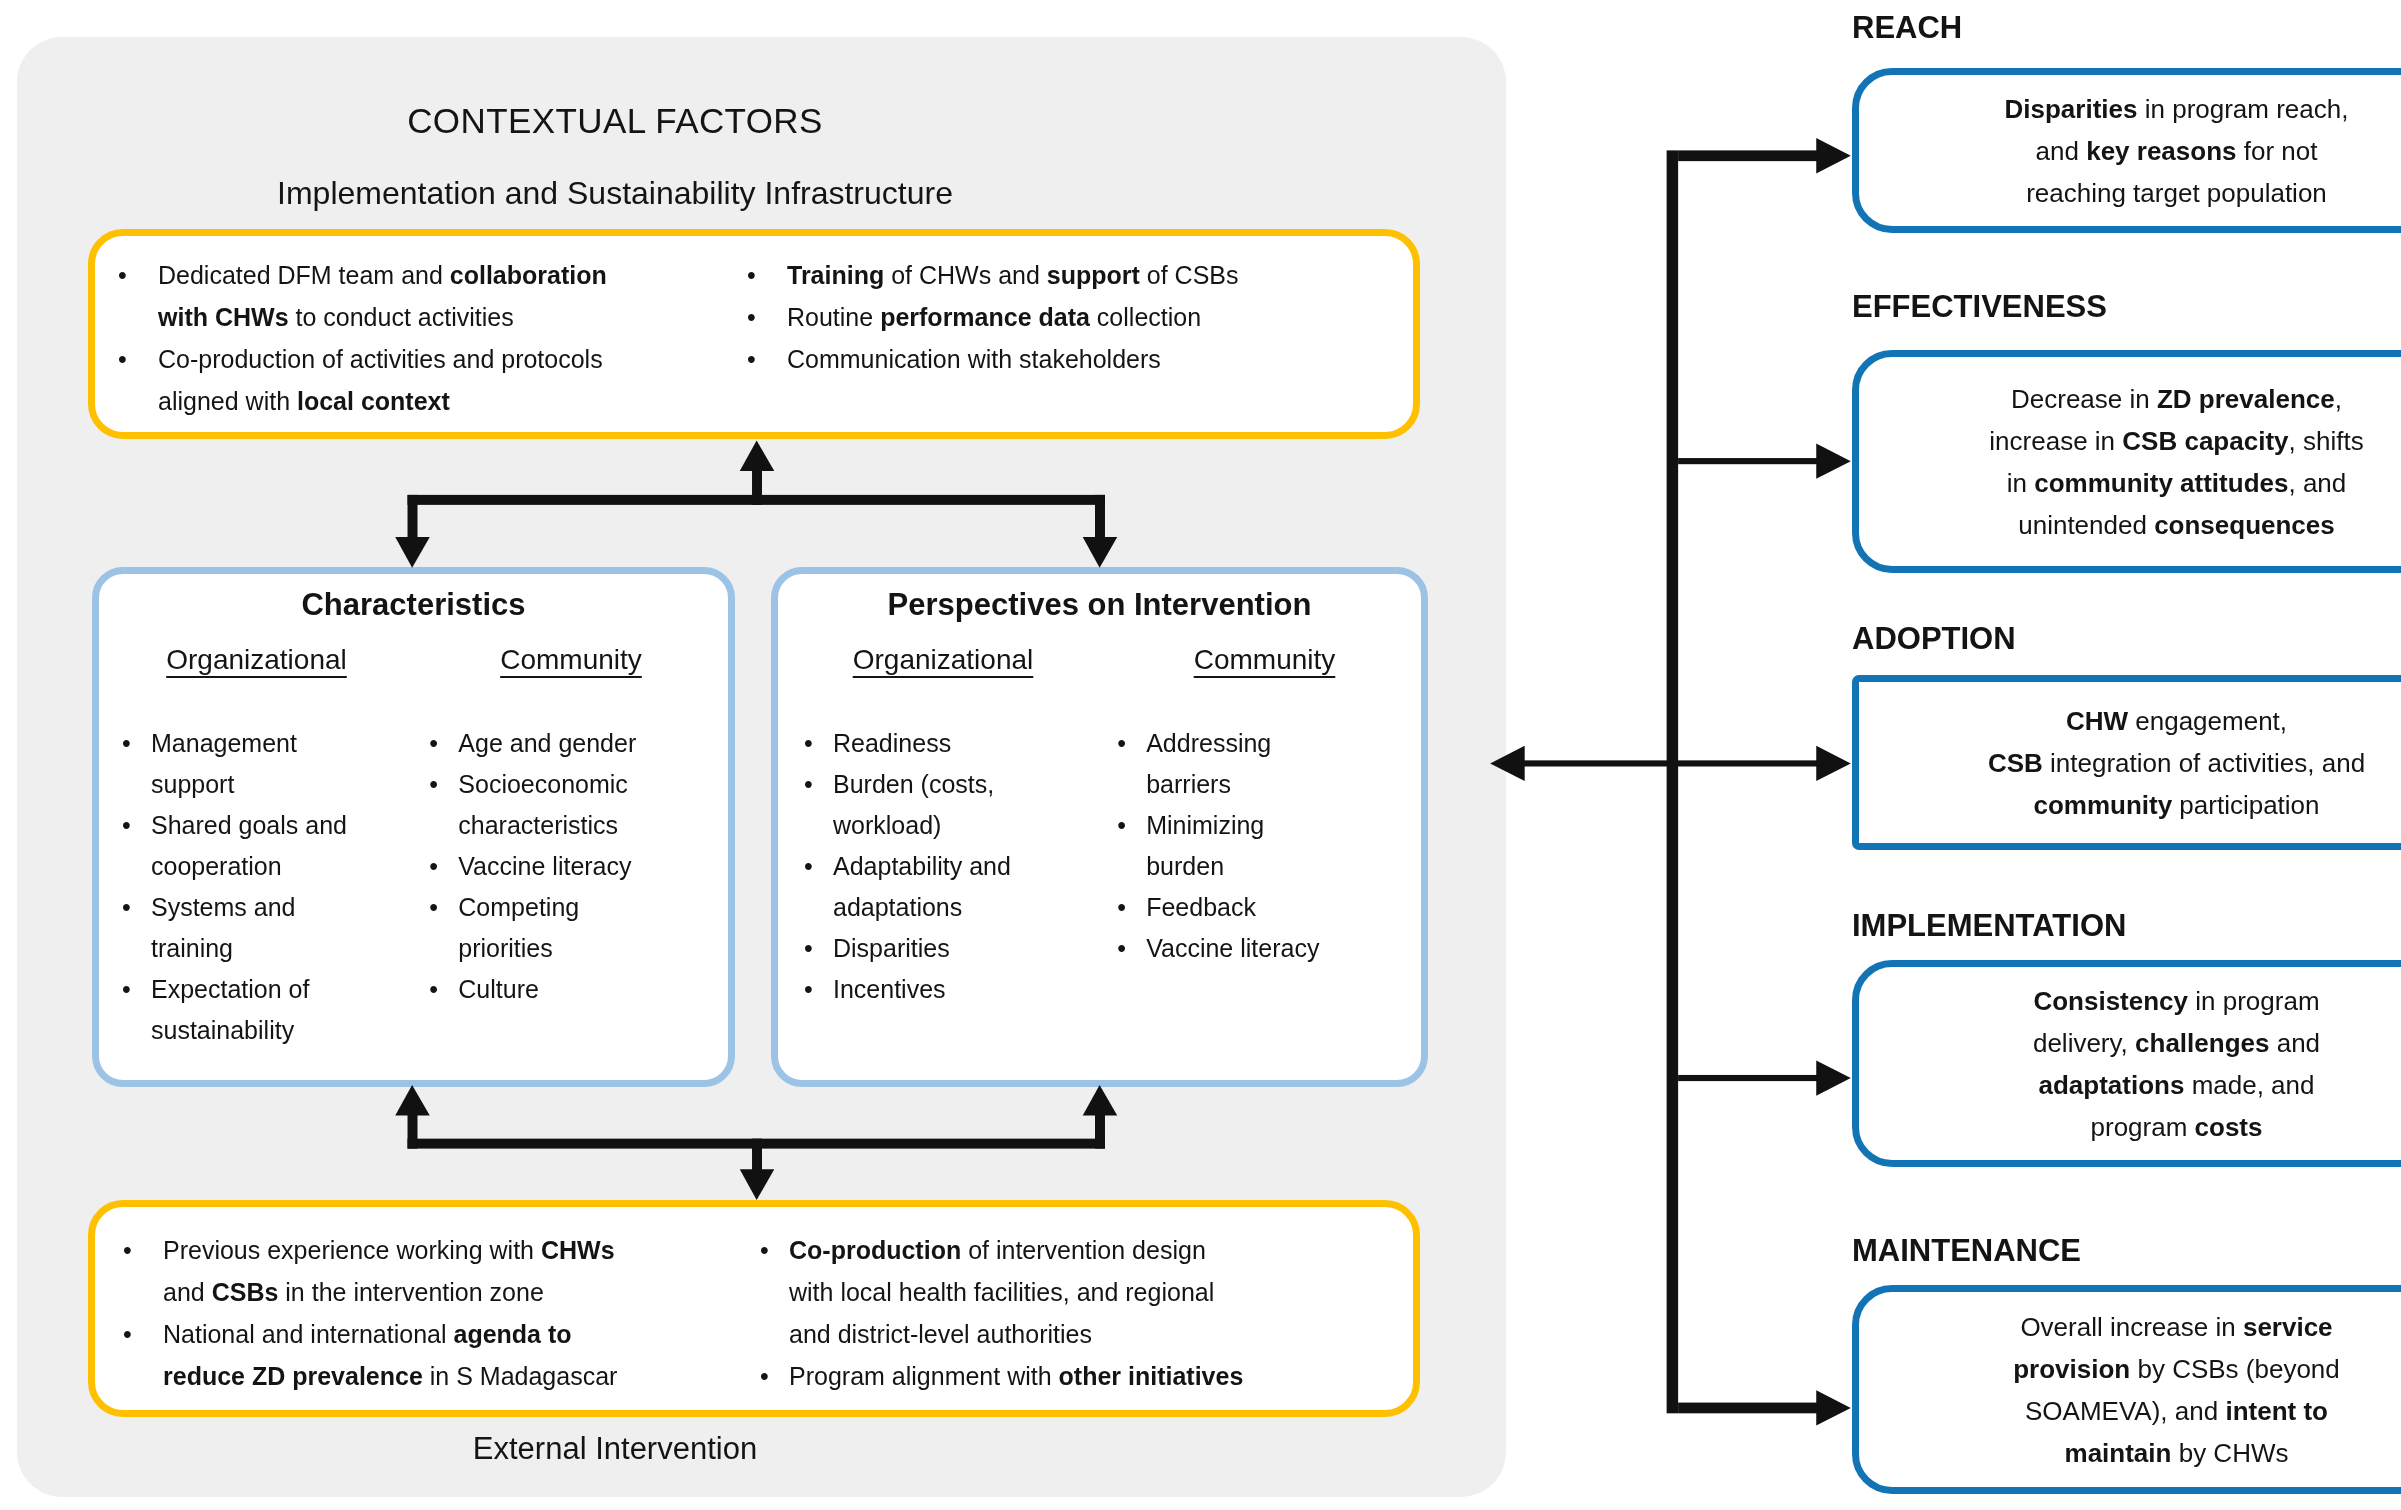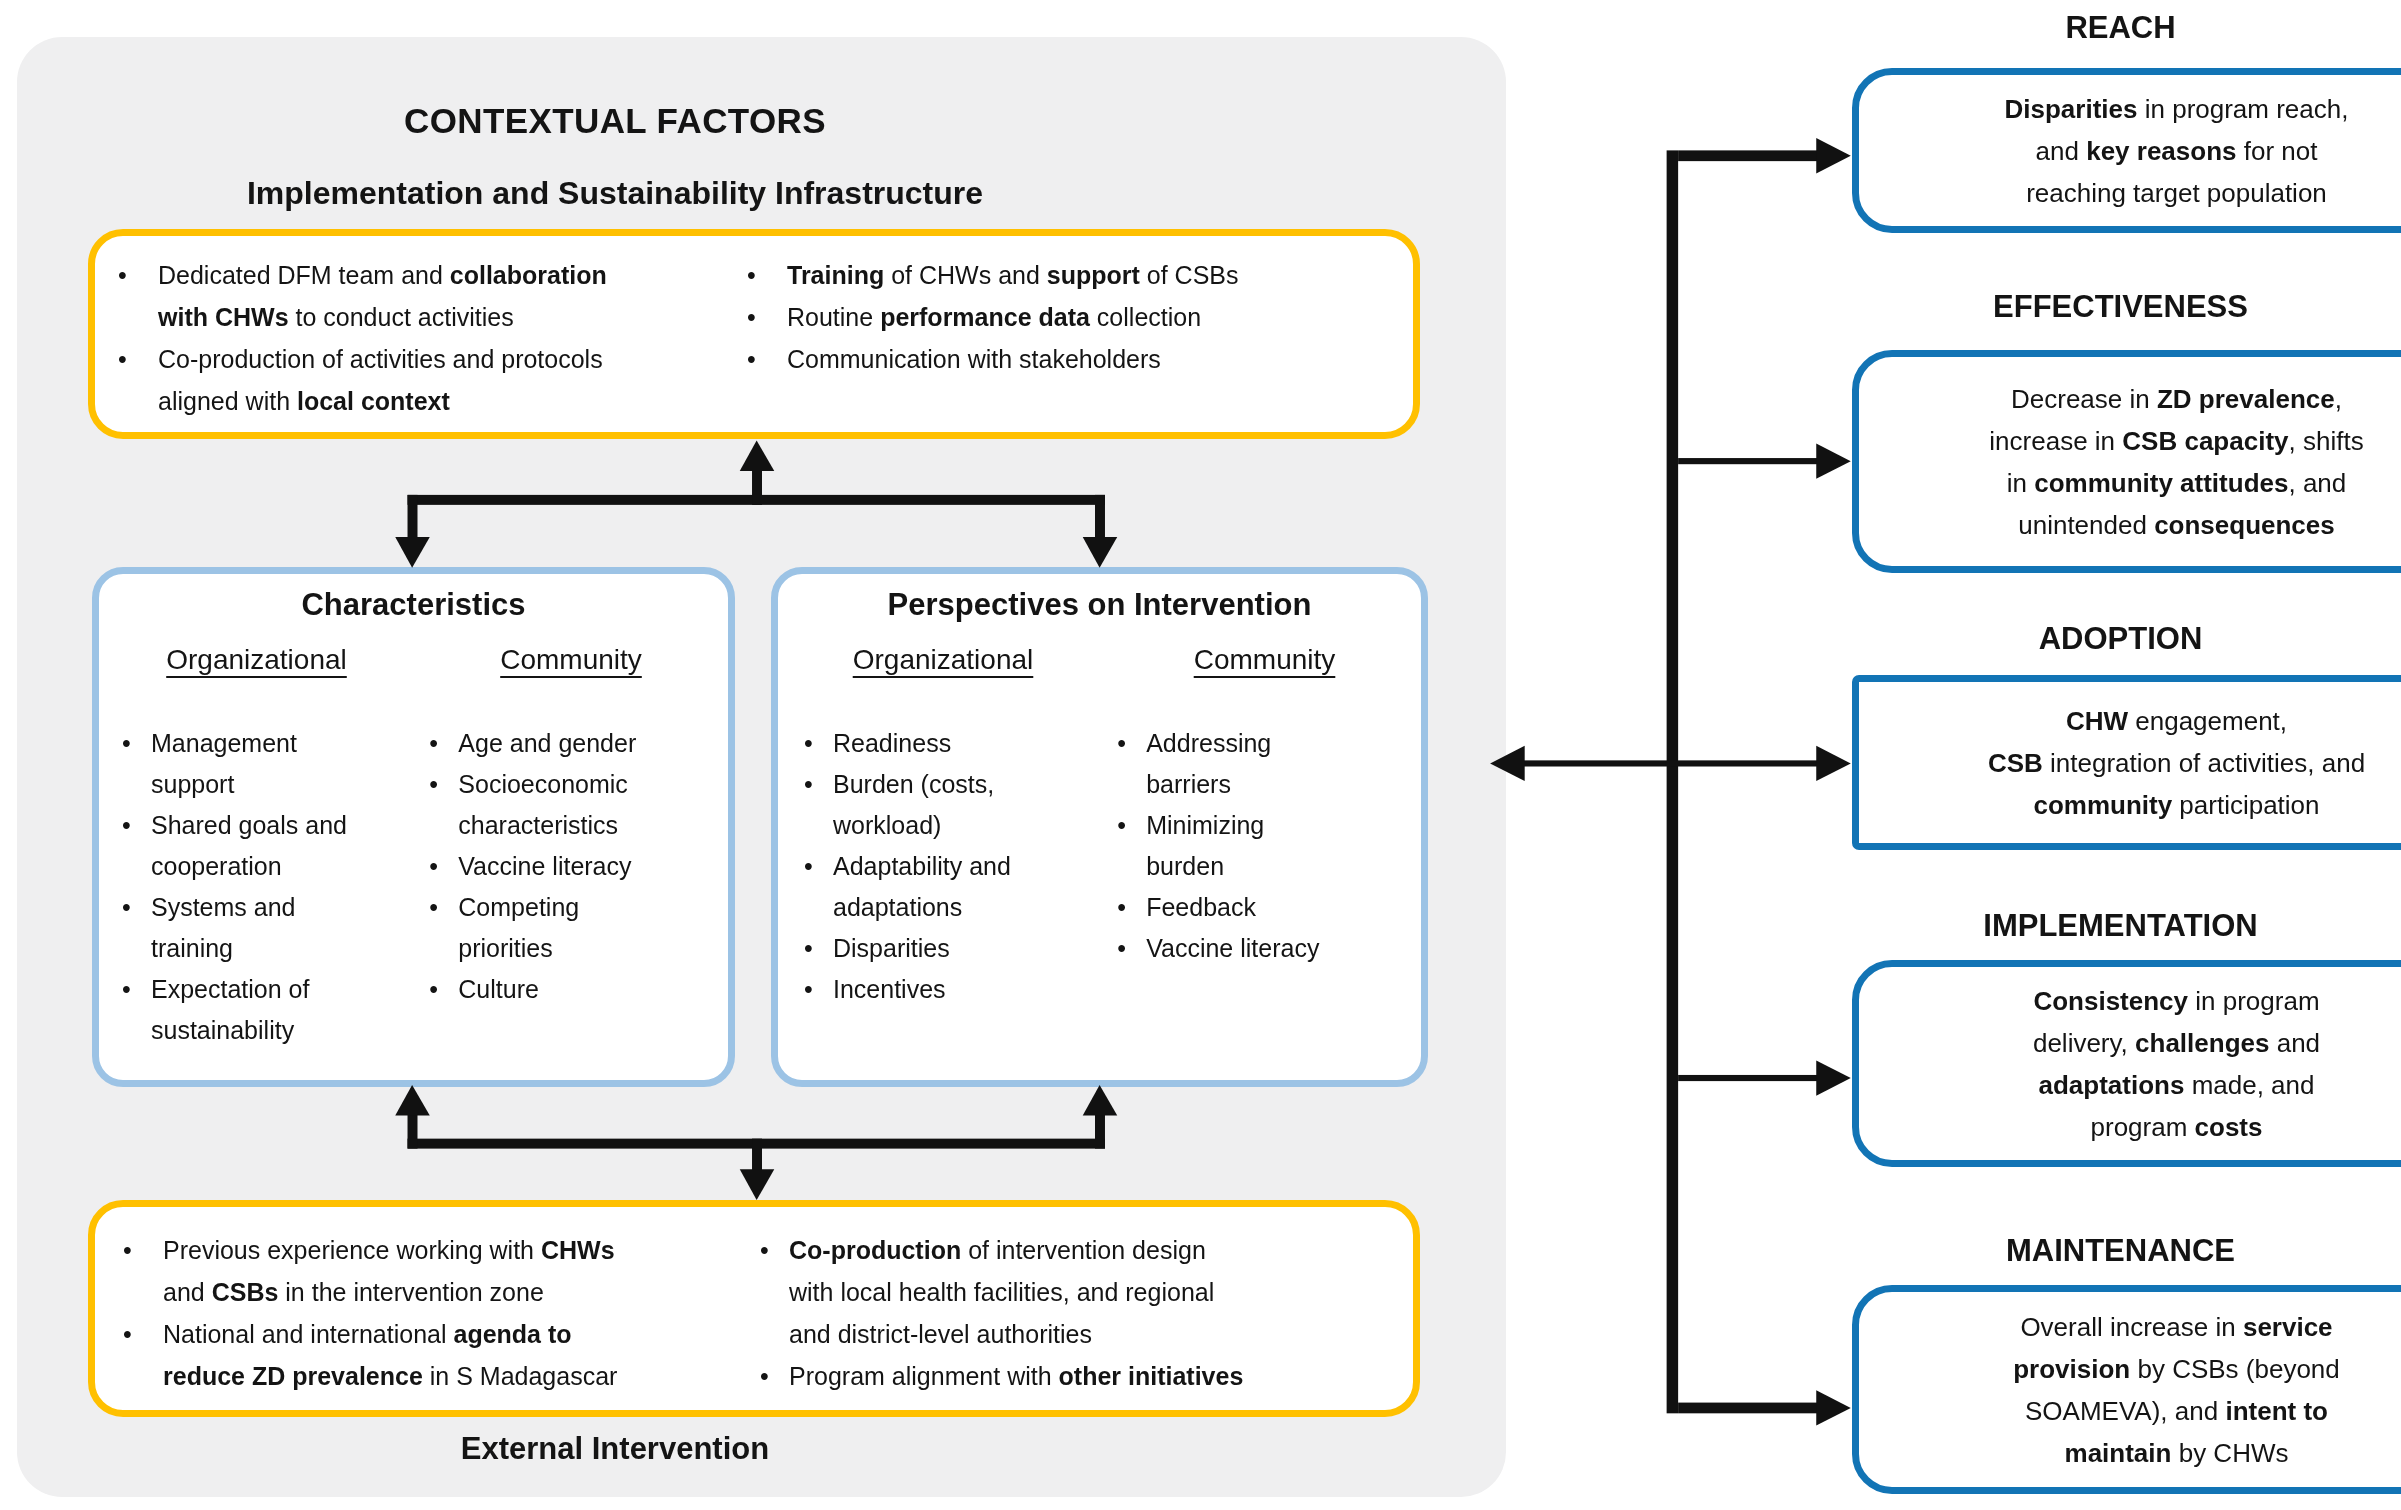--- a/index.html
+++ b/index.html
@@ -13,21 +13,21 @@
   body{
     width:2401px;height:1510px;position:relative;overflow:hidden;
     background:#ffffff;color:var(--ink);
     font-family:"Liberation Sans","DejaVu Sans",sans-serif;
   }
   .abs{position:absolute;}
   .panel{
     left:17px;top:37px;width:1489px;height:1460px;
     background:var(--panel-gray);border-radius:45px;
   }
-  .h-center{left:17px;width:1196px;text-align:center;font-weight:bold;}
+  .h-center{left:17px;width:1196px;text-align:center;font-weight:normal;}
   .h-main{top:101px;font-size:35px;letter-spacing:0.4px;}
   .h-sub{top:175px;font-size:32px;}
   .h-ext{top:1431px;font-size:31px;}
 
   .ybox{
     background:#fff;border:7px solid var(--accent-yellow);
     border-radius:35px;box-sizing:border-box;display:flex;
     font-size:25px;line-height:42px;
   }
   #ybox-top{left:88px;top:229px;width:1332px;height:210px;padding:18.4px 12.3px 0 23px;}
@@ -51,21 +51,21 @@
   .btitle{text-align:center;font-size:31px;font-weight:bold;margin-top:12.3px;line-height:37px;}
   .cols{display:flex;margin-top:18.4px;}
   .colhead{text-align:center;font-size:28px;line-height:35px;text-decoration:underline;text-underline-offset:7px;}
   .col-bullets{margin-top:46px;}
   #bbox-char .col-a{width:315px;flex:none;padding-left:23px;box-sizing:border-box;}
   #bbox-char .col-b{flex:1;padding-left:15.3px;box-sizing:border-box;}
   #bbox-persp .col-a{width:330px;flex:none;padding-left:26px;box-sizing:border-box;}
   #bbox-persp .col-b{flex:1;padding-left:9.2px;box-sizing:border-box;}
   #bbox-char .colhead,#bbox-persp .colhead{padding-left:0;}
 
-  .ohead{left:1852px;width:537px;text-align:center;font-size:31px;font-weight:bold;line-height:38px;}
+  .ohead{left:1852px;width:537px;text-align:left;font-size:31px;font-weight:bold;line-height:38px;}
   .obox{
     left:1852px;width:619px;background:#fff;
     border:7.7px solid var(--accent-blue);border-radius:40px;box-sizing:border-box;
     display:flex;align-items:center;justify-content:center;text-align:center;
     font-size:26px;line-height:42px;padding-left:30px;
   }
   b{font-weight:bold;}
 </style>
 </head>
 <body>

